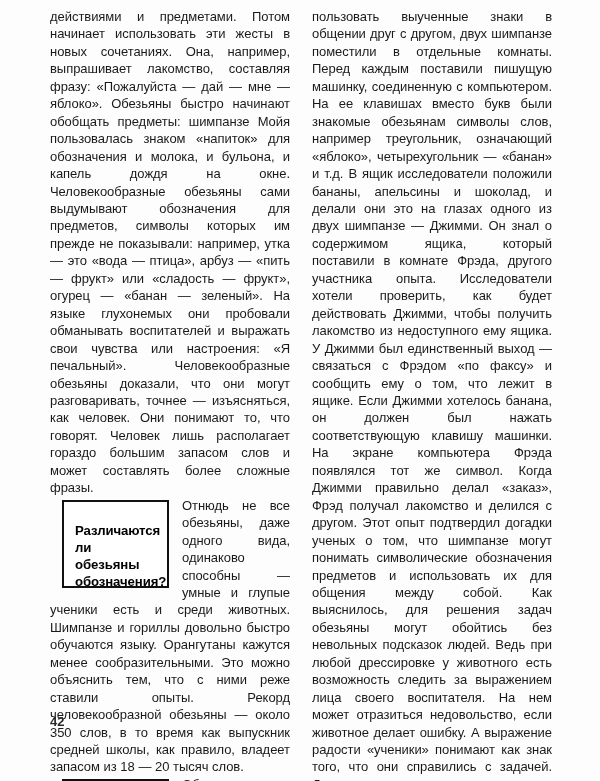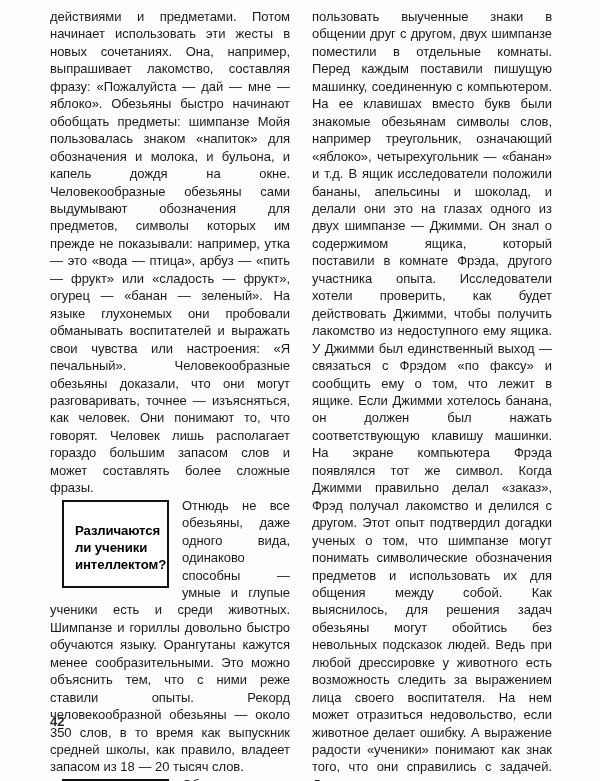--- a/index.html
+++ b/index.html
@@ -89,21 +89,21 @@
 
 <div class="page">
 
   <div class="columns">
 
     <div class="col col-left">
 
       <p class="para">действиями и предметами. Потом начинает использовать эти жесты в новых сочетаниях. Она, например, выпрашивает лакомство, составляя фразу: «Пожалуйста — дай — мне — яблоко». Обезьяны быстро начинают обобщать предметы: шимпанзе Мойя пользовалась знаком «напиток» для обозначения и молока, и бульона, и капель дождя на окне. Человекообразные обезьяны сами выдумывают обозначения для предметов, символы которых им прежде не показывали: например, утка — это «вода — птица», арбуз — «пить — фрукт» или «сладость — фрукт», огурец — «банан — зеленый». На языке глухонемых они пробовали обманывать воспитателей и выражать свои чувства или настроения: «Я печальный». Человекообразные обезьяны доказали, что они могут разговаривать, точнее — изъясняться, как человек. Они понимают то, что говорят. Человек лишь располагает гораздо большим запасом слов и может составлять более сложные фразы.</p>
 
       <div class="clearfix">
-        <div class="qbox box-one">Различаются ли ученики интеллектом?</div>
+        <div class="qbox box-one">Различаются ли обезьяны обозначения?</div>
         <p class="para">Отнюдь не все обезьяны, даже одного вида, одинаково способны — умные и глупые ученики есть и среди животных. Шимпанзе и гориллы довольно быстро обучаются языку. Орангутаны кажутся менее сообразительными. Это можно объяснить тем, что с ними реже ставили опыты. Рекорд человекообразной обезьяны — около 350 слов, в то время как выпускник средней школы, как правило, владеет запасом из 18 — 20 тысяч слов.</p>
       </div>
 
       <div class="clearfix">
         <div class="qbox box-two">Могут ли шимпанзе общаться с помощью символов?</div>
         <p class="para">Обычно шимпанзе не пользуются языком глухонемых для общения друг с другом. Правда, порой самки обучают своих детенышей известным им жестам. Чтобы выяснить, могут ли обезьяны ис-</p>
       </div>
 
     </div>
 

